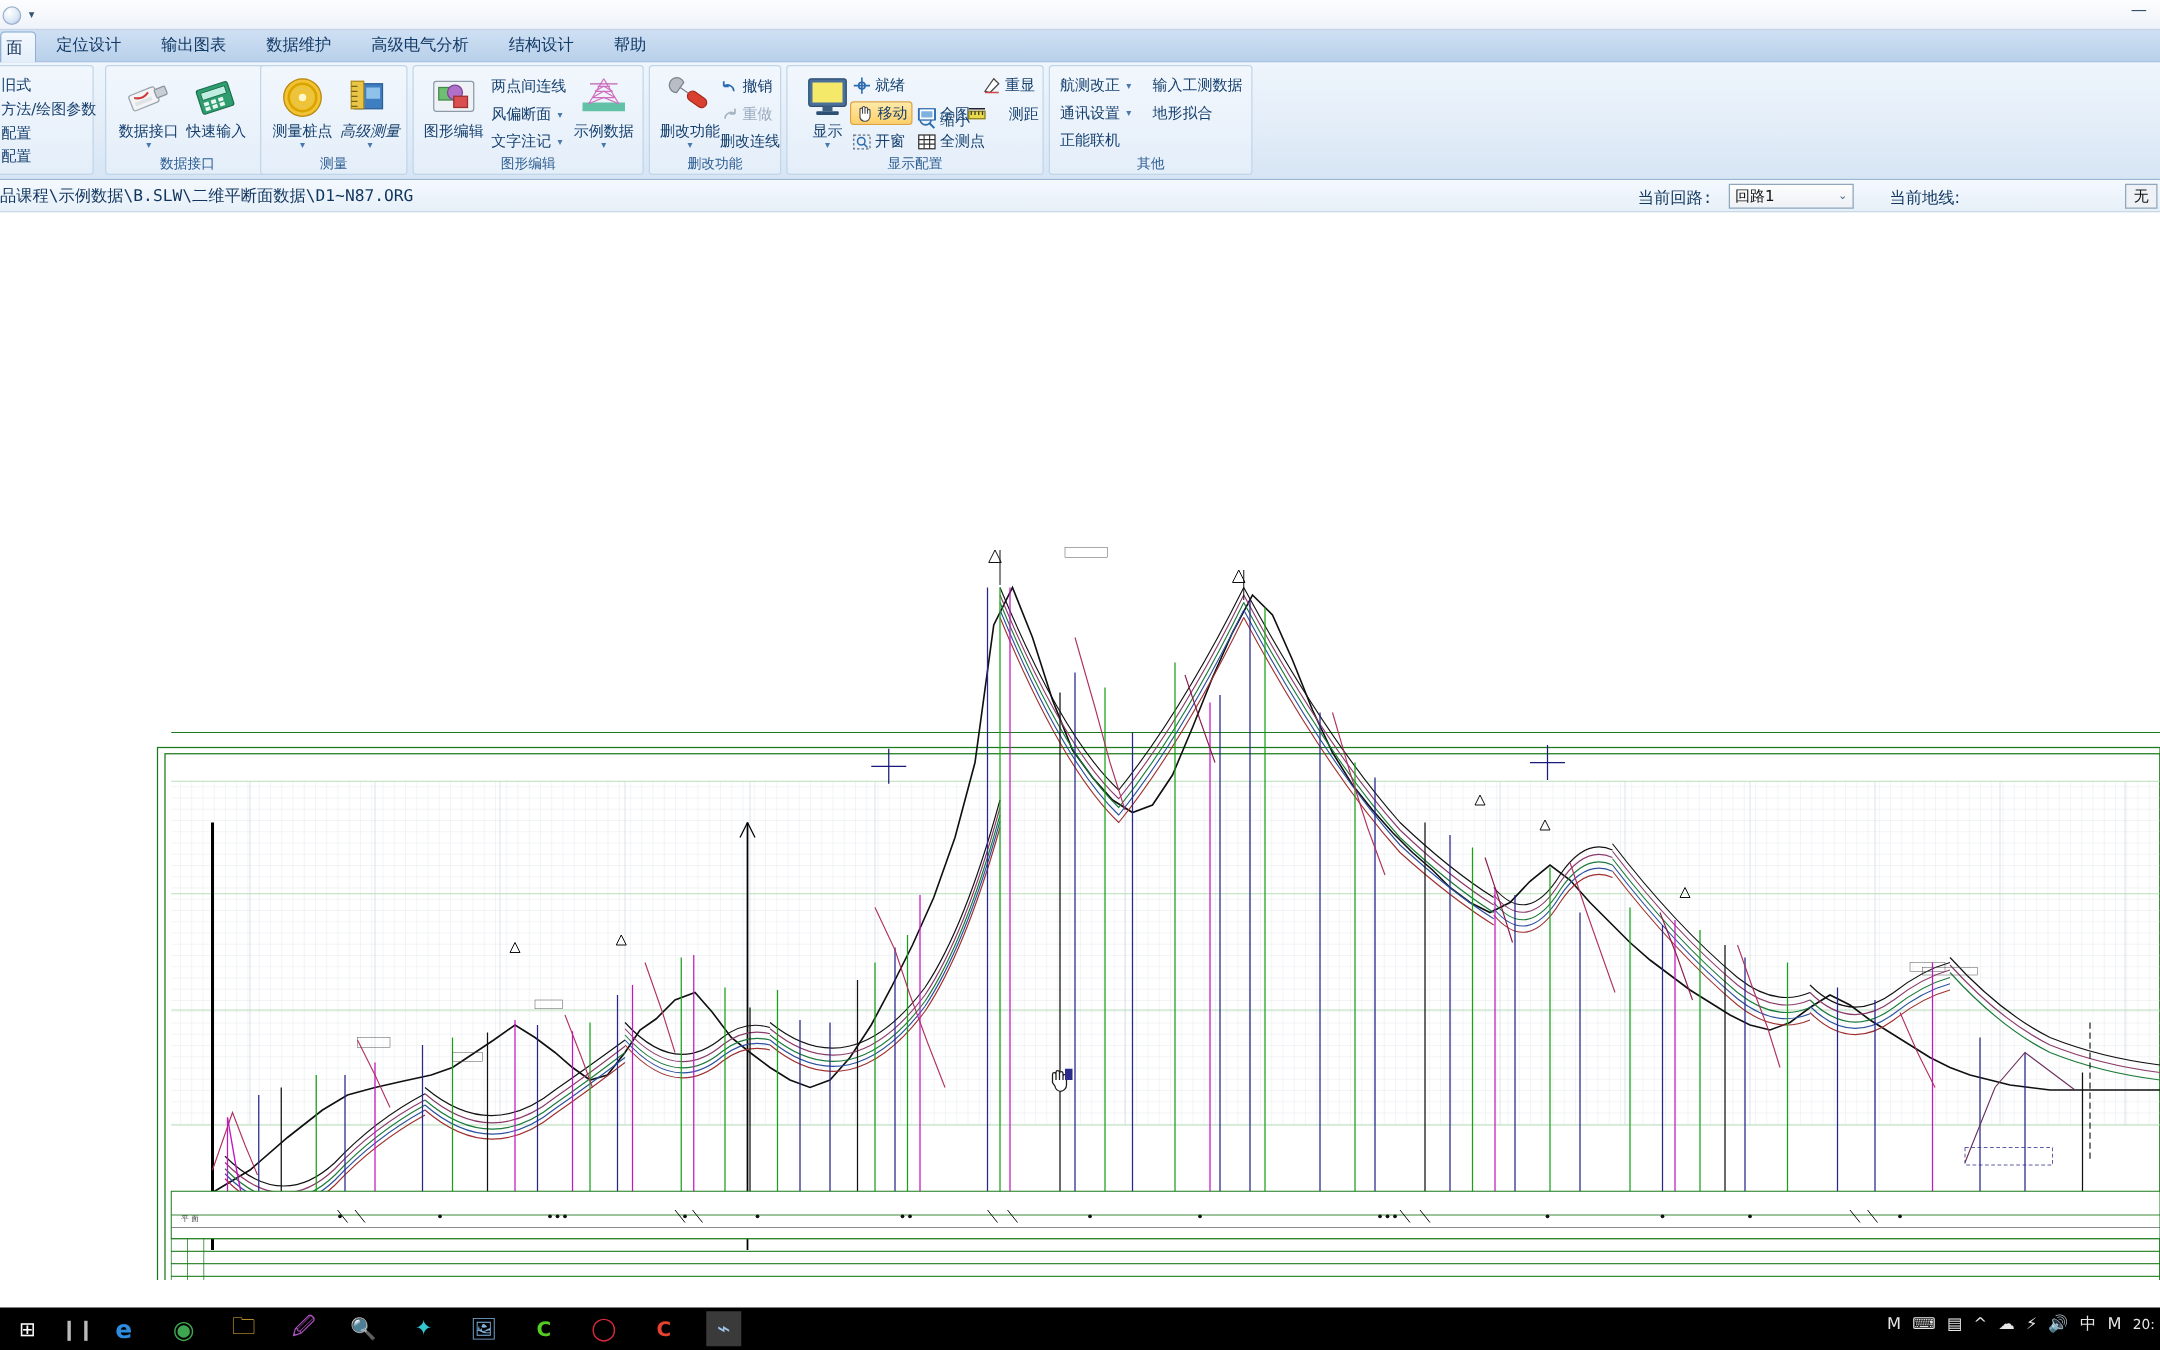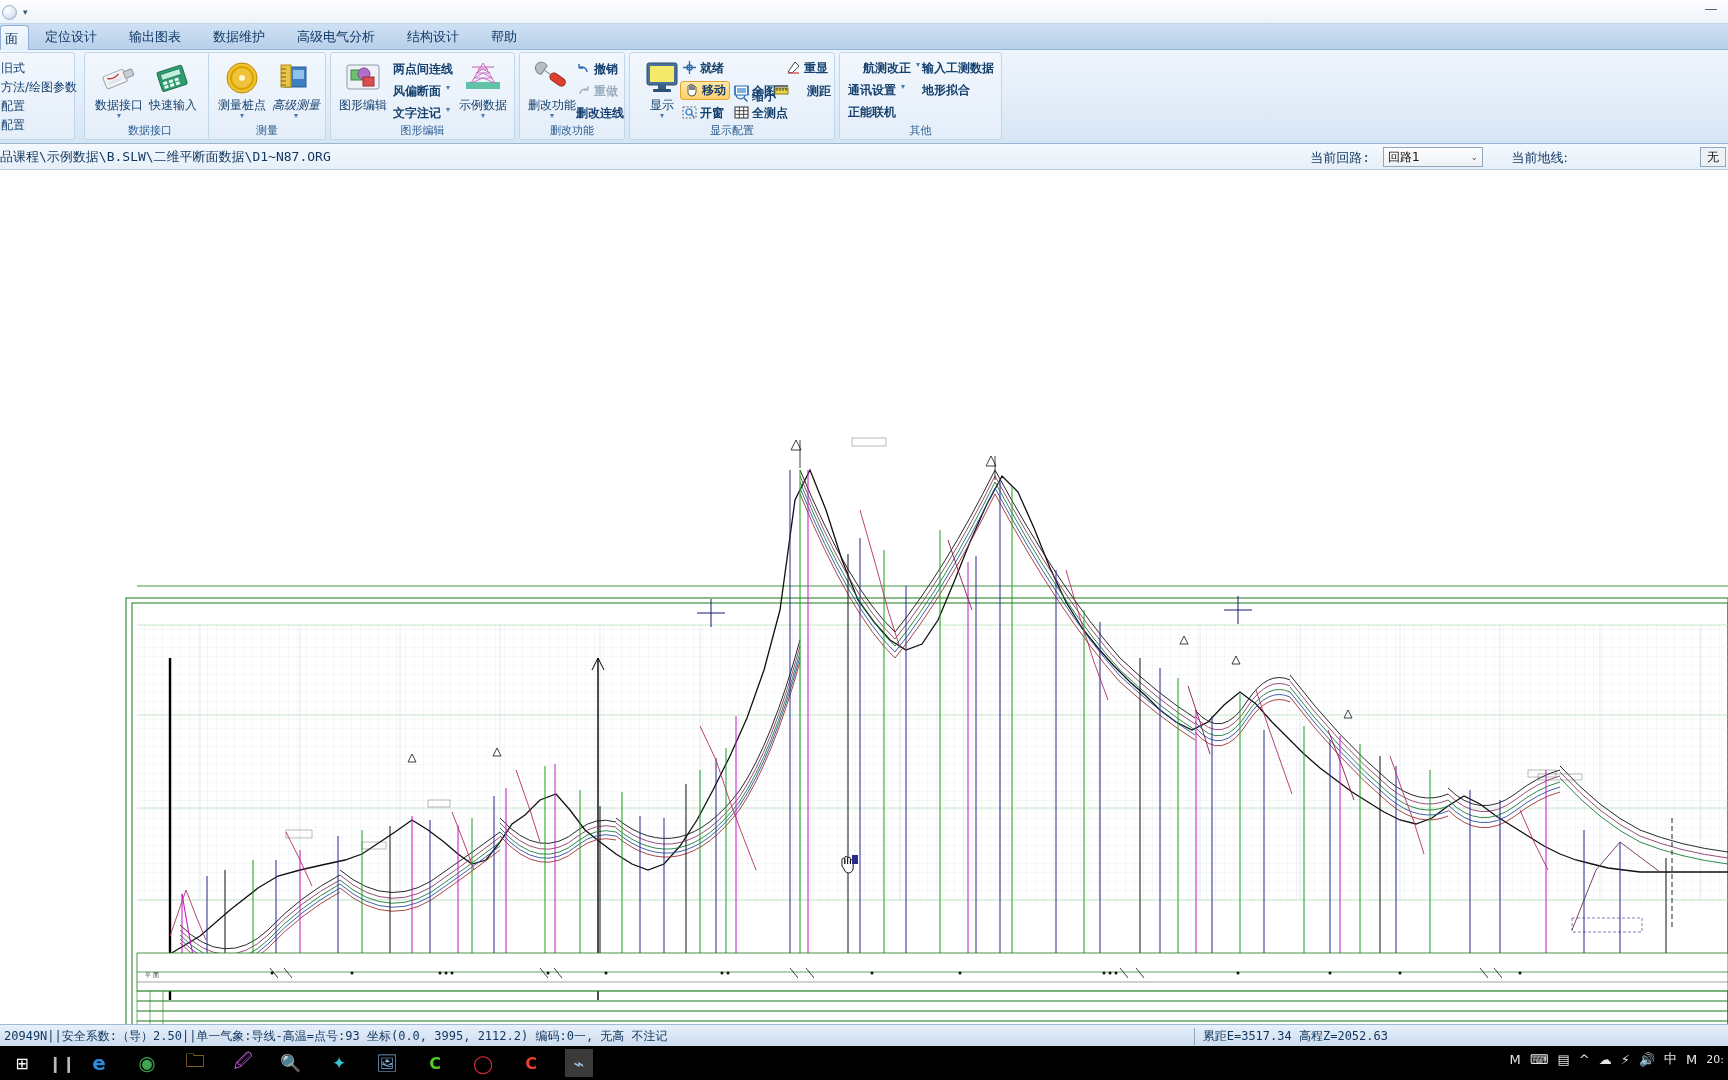--- a/index.html
+++ b/index.html
@@ -67,22 +67,22 @@
   }
 
   .bigbtn {
     position: absolute; width: 64px; text-align: center; cursor: default;
   }
   .bigbtn .ic { width: 42px; height: 40px; margin: 0 auto 1px; position: relative; }
   .bigbtn .lb { font-size: 12px; color: #15406e; line-height: 13px; white-space: nowrap; }
   .bigbtn .dd { font-size: 8px; color: #4879ad; line-height: 8px; }
 
   .smallitem {
-    position: absolute; display: flex; gap: 3px;
-    font-size: 12px; color: #15406e; white-space: nowrap; height: 17px; font-weight: bold;
+    position: absolute; display: flex; align-items: center; gap: 3px;
+    font-size: 12px; color: #15406e; white-space: nowrap; height: 17px;
   }
   .smallitem .si-ic { width: 15px; height: 15px; position: relative; flex: 0 0 15px; }
   .smallitem .si-dd { font-size: 8px; color: #4879ad; margin-left: 2px; }
   .smallitem.disabled { color: #9bacc0; }
   .smallitem.hl {
     background: linear-gradient(#ffe9a8, #ffd06a);
     border: 1px solid #e0a33a; border-radius: 3px; padding: 0 3px; height: 19px;
   }
   .txtonly { position: absolute; font-size: 12px; color: #15406e; white-space: nowrap; }
 
@@ -421,21 +421,21 @@
               </g>
               <path d="M1 3 H14" stroke="#222" stroke-width="1.3"></path>
             </svg>
         </span>
         <span>测距</span>
       </div>
       <div class="glabel">显示配置</div>
     </div>
 
     <div class="rgroup" style="left:839px; width:163px;">
-      <div class="smallitem" style="left:8px; top:7px;margin-left:15px;">
+      <div class="smallitem" style="left:8px; top:7px;">
         <span>航测改正</span>
         <span class="si-dd">▾</span>
       </div>
       <div class="smallitem" style="left:82px; top:7px;">
         <span>输入工测数据</span>
       </div>
       <div class="smallitem" style="left:8px; top:29px;">
         <span>通讯设置</span>
         <span class="si-dd">▾</span>
       </div>
@@ -867,24 +867,20 @@
         <line x1="711" y1="429" x2="711" y2="457"></line>
       </g>
 
       <g transform="translate(840,684)">
         <path d="M2 12 V5.5 a1.4 1.4 0 0 1 2.8 0 V10 V3.8 a1.4 1.4 0 0 1 2.8 0 V10 V4.6 a1.4 1.4 0 0 1 2.8 0 V10 V7 a1.4 1.4 0 0 1 2.8 0 V14 a5 5 0 0 1 -5 5 H8 a5 5 0 0 1 -4 -4 z" fill="#ffffff" stroke="#1a1a1a" stroke-width="1"></path>
         <rect x="12" y="1" width="6" height="9" fill="#2a2a8a"></rect>
       </g>
     </svg>
   </div>
 
-  <div class="statusbar">
-    <div class="st-left">20949N||安全系数:（导）2.50||单一气象:导线-高温=点号:93 坐标(0.0,  3995,  2112.2) 编码:0一, 无高 不注记</div>
-    <div class="st-right">累距E=3517.34 高程Z=2052.63</div>
-  </div>
 
   <div class="taskbar">
     <div class="tbitem" style="left:8px;">⊞</div>
     <div class="tbitem" style="left:48px; color:#bbb;">❙❙</div>
     <div class="tbitem" style="left:85px;  color:#2d8ce0; font-weight:bold; font-size:20px;">e</div>
     <div class="tbitem" style="left:133px; color:#3ea64f; font-size:20px;">◉</div>
     <div class="tbitem" style="left:181px; color:#e8b23a; font-size:19px;">🗀</div>
     <div class="tbitem" style="left:229px; color:#b455c8; font-size:18px;">🖉</div>
     <div class="tbitem" style="left:277px; color:#e8941f; font-size:17px;">🔍</div>
     <div class="tbitem" style="left:325px; color:#35c6d0; font-size:17px;">✦</div>

